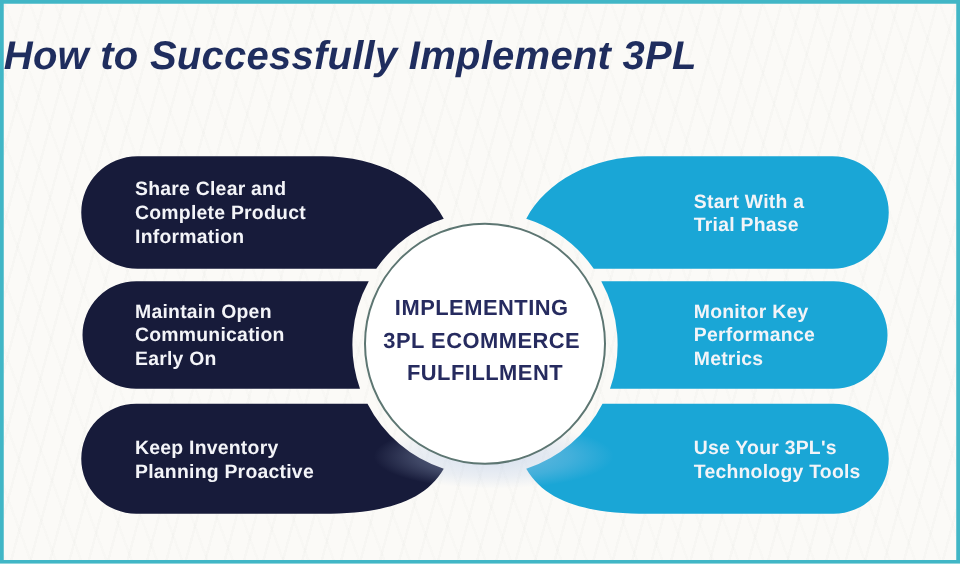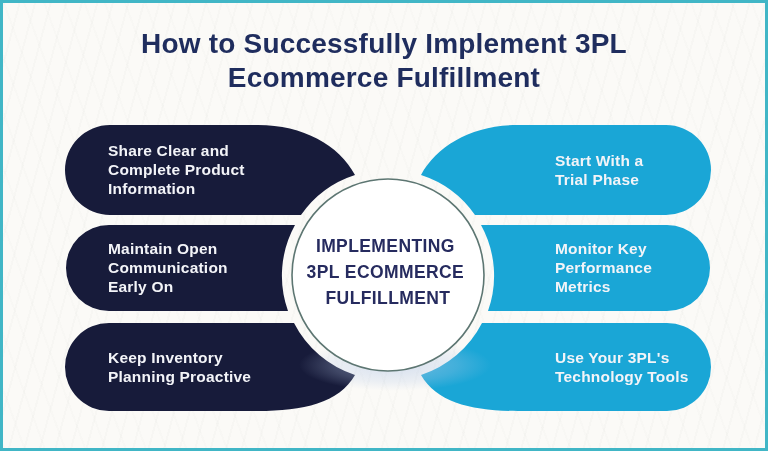--- a/index.html
+++ b/index.html
@@ -17,26 +17,26 @@
     background:
       repeating-linear-gradient(105deg, rgba(195,198,192,0.07) 0 2px, rgba(0,0,0,0) 2px 15px),
       repeating-linear-gradient(70deg, rgba(205,208,202,0.06) 0 2px, rgba(0,0,0,0) 2px 19px),
       #fbfaf7;
   }
   .title {
     position: absolute;
     top: 24px;
     left: 0;
     width: 100%;
-    text-align: center;
     color: #1f2d5e;
-    font-size: 28px;
+    font-size: 32px;
     font-weight: bold;
     line-height: 34px;
     letter-spacing: 0.2px;
+    font-style: italic;
   }
   .title-line { display: block; }
   .diagram {
     position: absolute;
     top: 0;
     left: 0;
   }
   .pill-text {
     fill: #f3f4f8;
     font-family: "Liberation Sans", sans-serif;
@@ -57,21 +57,20 @@
     stroke-width: 1.6;
   }
 </style>
 </head>
 <body>
 
 <div class="frame">
 
   <div class="title">
     <span class="title-line">How to Successfully Implement 3PL</span>
-    <span class="title-line">Ecommerce Fulfillment</span>
   </div>
 
   <svg class="diagram" width="768" height="451" viewBox="0 0 768 451" xmlns="http://www.w3.org/2000/svg">
 
     <defs>
       <radialGradient id="softShadow" cx="0.5" cy="0.5" r="0.5">
         <stop offset="0" stop-color="#b9cbe8" stop-opacity="0.55"></stop>
         <stop offset="0.65" stop-color="#b9cbe8" stop-opacity="0.25"></stop>
         <stop offset="1" stop-color="#b9cbe8" stop-opacity="0"></stop>
       </radialGradient>

